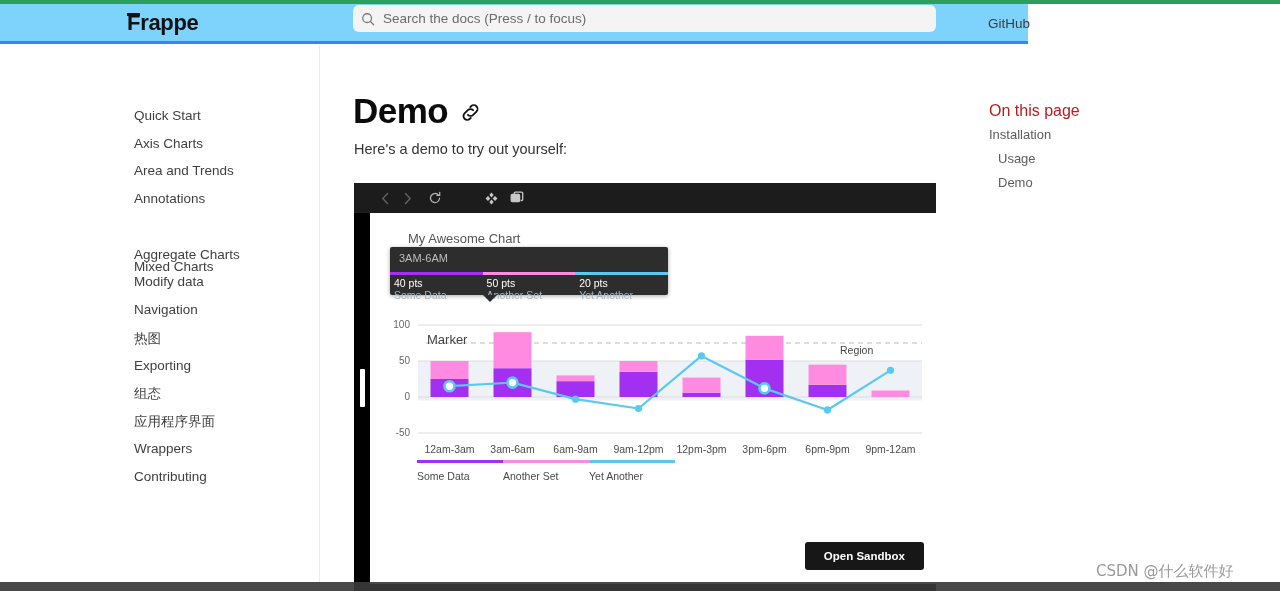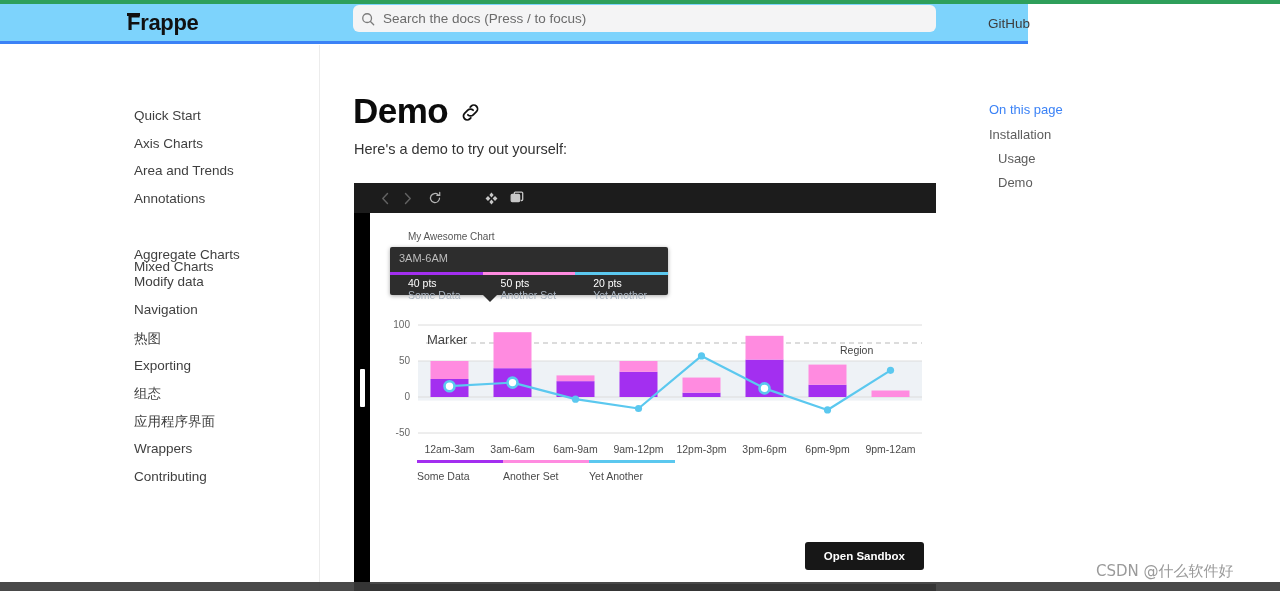--- a/index.html
+++ b/index.html
@@ -131,41 +131,41 @@
 
   #viewport {
     position: absolute; left: 16px; top: 30px;
     width: 566px; height: 371px;
     background: #ffffff; overflow: hidden;
   }
 
   
   #chart-title {
     position: absolute; left: 38px; top: 18px;
-    font-size: 10px; color: #555555;
+    font-size: 13px; color: #555555;
   }
   #tooltip {
     position: absolute; left: 20px; top: 34px;
     width: 278px; height: 48px;
     background: #2d2d2d; border-radius: 2px;
     box-shadow: 0 1px 4px rgba(0,0,0,.35);
   }
   #tooltip-header {
     position: absolute; left: 9px; top: 5px;
     font-size: 11px; color: #bdbdbd;
   }
   #tooltip-strip {
     position: absolute; left: 0; top: 25px; width: 278px; height: 3px;
     display: flex;
   }
   #tooltip-values {
     position: absolute; left: 0; top: 30px;
     width: 278px; display: flex;
   }
-  .tt-col { width: 92.6px; padding-left: 18px; }
+  .tt-col { width: 92.6px; padding-left: 4px; }
   .tt-val { font-size: 10.5px; color: #ffffff; line-height: 12px; }
   .tt-lbl { font-size: 10.5px; color: #a9b4c0; line-height: 13px; }
   #tooltip-arrow {
     position: absolute; left: 113px; top: 82px;
     width: 0; height: 0;
     border-left: 7px solid transparent;
     border-right: 7px solid transparent;
     border-top: 7px solid #2d2d2d;
   }
 
@@ -203,21 +203,21 @@
     font-size: 11.5px; font-weight: bold;
     padding: 8px 19px; border-radius: 3px;
     cursor: pointer; border: none;
     font-family: "Liberation Sans", sans-serif;
   }
 
   
   #toc { position: absolute; left: 960px; top: 45px; width: 320px; }
   #toc-heading {
     position: absolute; left: 29px; top: 57px;
-    font-size: 13px; color: #3b82f6;
+    font-size: 16px; color: #b91c1c;
   }
   .toc-item {
     position: absolute; font-size: 13px; color: #5c5c5c; cursor: pointer;
     white-space: nowrap;
   }
 
   
   #watermark {
     position: absolute; left: 1096px; top: 562px;
     font-family: "DejaVu Sans", sans-serif;

